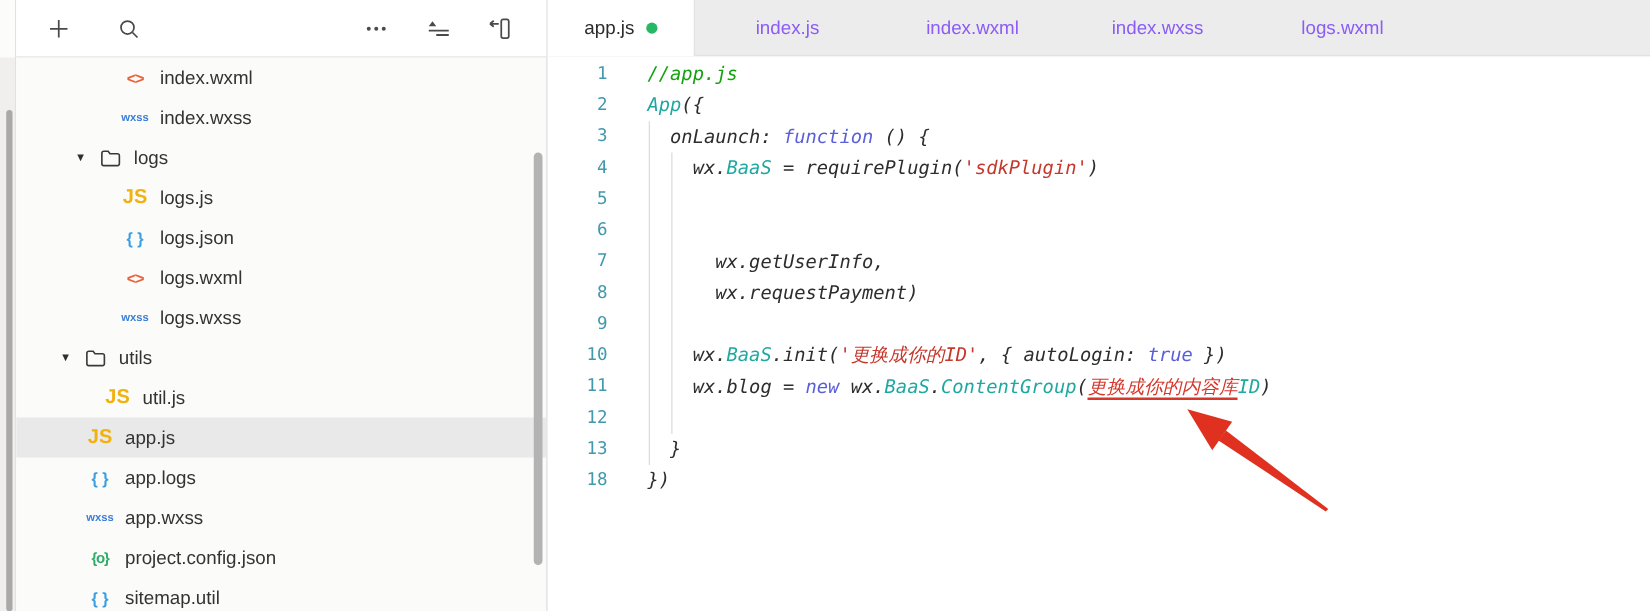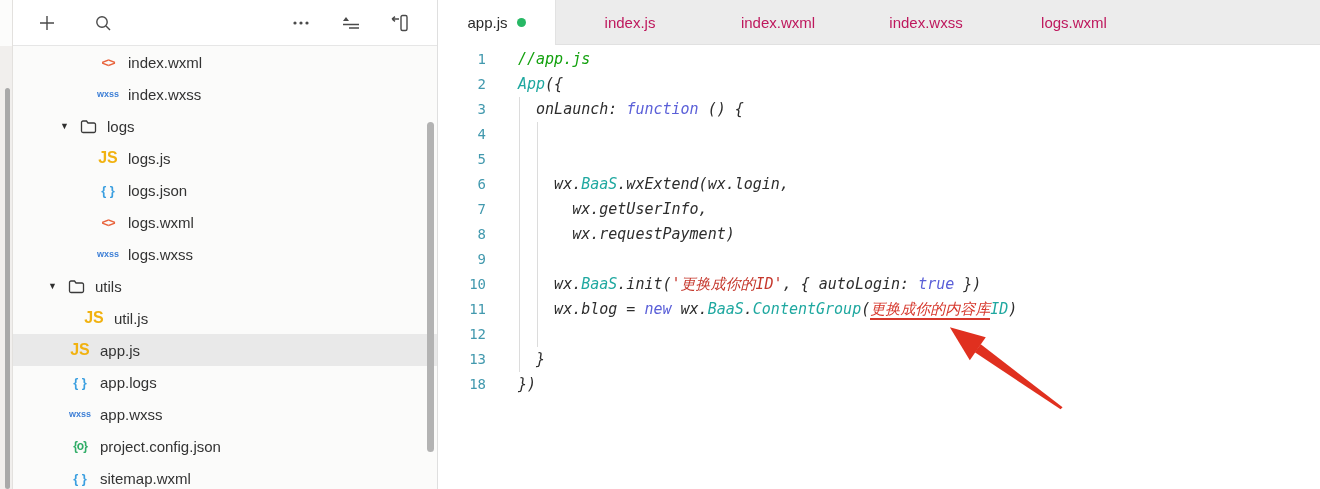--- a/index.html
+++ b/index.html
@@ -33,21 +33,21 @@
   .fi-js{color:#f1b211;font-size:16px;}
   .fi-json{color:#3b9fe0;font-size:13px;}
   .fi-wxss{color:#3d7fd6;font-size:9px;}
   .fi-config{color:#2fac66;font-size:12px;letter-spacing:-1px;}
   .fname{margin-left:7px;white-space:nowrap;}
   .tree-thumb{position:absolute;right:3px;top:122px;width:7px;height:330px;background:#b3b3b3;border-radius:4px;}
 
   
   .editor{flex:1 1 auto;min-width:0;display:flex;flex-direction:column;background:#fff;}
   .tabbar{height:44px;flex:none;background:#ececec;border-bottom:1px solid #e1e1e1;display:flex;align-items:stretch;}
-  .tab{width:148px;flex:none;display:flex;align-items:center;justify-content:center;gap:9px;font-size:15px;color:#be185d;cursor:pointer;box-sizing:border-box;white-space:nowrap;}
+  .tab{width:148px;flex:none;display:flex;align-items:center;justify-content:center;gap:9px;font-size:15px;color:#8b5cf6;cursor:pointer;box-sizing:border-box;white-space:nowrap;}
   .tab.active{width:118px;background:#fff;margin-bottom:-1px;border-right:1px solid #e2e2e2;color:#2b2b2b;}
   .tab.preview{font-style:italic;color:#9b9b9b;}
   .dot{width:9px;height:9px;border-radius:50%;background:var(--c-dot);flex:none;}
 
   .code{flex:1 1 auto;position:relative;padding-top:2px;font-family:"DejaVu Sans Mono",monospace;font-size:15px;}
   .cline{height:25px;line-height:25px;display:flex;white-space:pre;}
   .ln{width:48px;flex:none;text-align:right;color:var(--c-ln);font-size:14px;}
   .lt{padding-left:32px;color:var(--c-def);font-style:italic;}
   .tk-comment{color:var(--c-comment);}
   .tk-string{color:var(--c-string);}
@@ -164,21 +164,21 @@
         <div class="tree-row" style="padding-left: 54px;">
           <span class="ficon fi-wxss">wxss</span>
           <span class="fname">app.wxss</span>
         </div>
         <div class="tree-row" style="padding-left: 54px;">
           <span class="ficon fi-config">{o}</span>
           <span class="fname">project.config.json</span>
         </div>
         <div class="tree-row" style="padding-left: 54px;">
           <span class="ficon fi-json">{ }</span>
-          <span class="fname">sitemap.wxml</span>
+          <span class="fname">sitemap.util</span>
         </div>
       </div>
     <div class="tree-thumb"></div>
   </div>
 
   <div class="editor">
     <div class="tabbar" id="tabbar">
         <div class="tab active">
           <span>app.js</span>
           <span class="dot"></span>
@@ -195,23 +195,23 @@
         <div class="tab">
           <span>logs.wxml</span>
         </div>
       </div>
     <div class="code" id="code">
       <div class="guide g1"></div>
       <div class="guide g2"></div>
       <div class="cline"><span class="ln">1</span><span class="lt"><span class="tk-comment">//app.js</span></span></div>
         <div class="cline"><span class="ln">2</span><span class="lt"><span class="tk-type">App</span><span>({</span></span></div>
         <div class="cline"><span class="ln">3</span><span class="lt"><span>  onLaunch: </span><span class="tk-keyword">function</span><span> () {</span></span></div>
-        <div class="cline"><span class="ln">4</span></div>
+        <div class="cline"><span class="ln">4</span><span class="lt"><span>    wx.</span><span class="tk-type">BaaS</span><span> = requirePlugin(</span><span class="tk-string">'sdkPlugin'</span><span>)</span></span></div>
         <div class="cline"><span class="ln">5</span><span class="lt"><span>    </span></span></div>
-        <div class="cline"><span class="ln">6</span><span class="lt"><span>    wx.</span><span class="tk-type">BaaS</span><span>.wxExtend(wx.login,</span></span></div>
+        <div class="cline"><span class="ln">6</span></div>
         <div class="cline"><span class="ln">7</span><span class="lt"><span>      wx.getUserInfo,</span></span></div>
         <div class="cline"><span class="ln">8</span><span class="lt"><span>      wx.requestPayment)</span></span></div>
         <div class="cline"><span class="ln">9</span><span class="lt"></span></div>
         <div class="cline"><span class="ln">10</span><span class="lt"><span>    wx.</span><span class="tk-type">BaaS</span><span>.init(</span><span class="tk-string">'更换成你的ID'</span><span>, { autoLogin: </span><span class="tk-keyword">true</span><span> })</span></span></div>
         <div class="cline"><span class="ln">11</span><span class="lt"><span>    wx.blog = </span><span class="tk-keyword">new</span><span> wx.</span><span class="tk-type">BaaS</span><span>.</span><span class="tk-type">ContentGroup</span><span>(</span><span class="tk-error">更换成你的内容库</span><span class="tk-type">ID</span><span>)</span></span></div>
         <div class="cline"><span class="ln">12</span><span class="lt"></span></div>
         <div class="cline"><span class="ln">13</span><span class="lt"><span>  }</span></span></div>
         <div class="cline"><span class="ln">18</span><span class="lt"><span>})</span></span></div>
         <svg class="arrow-overlay" viewBox="0 0 880 445">
         <polygon points="511,283 547,293 531,316" fill="var(--c-arrow)"></polygon>

